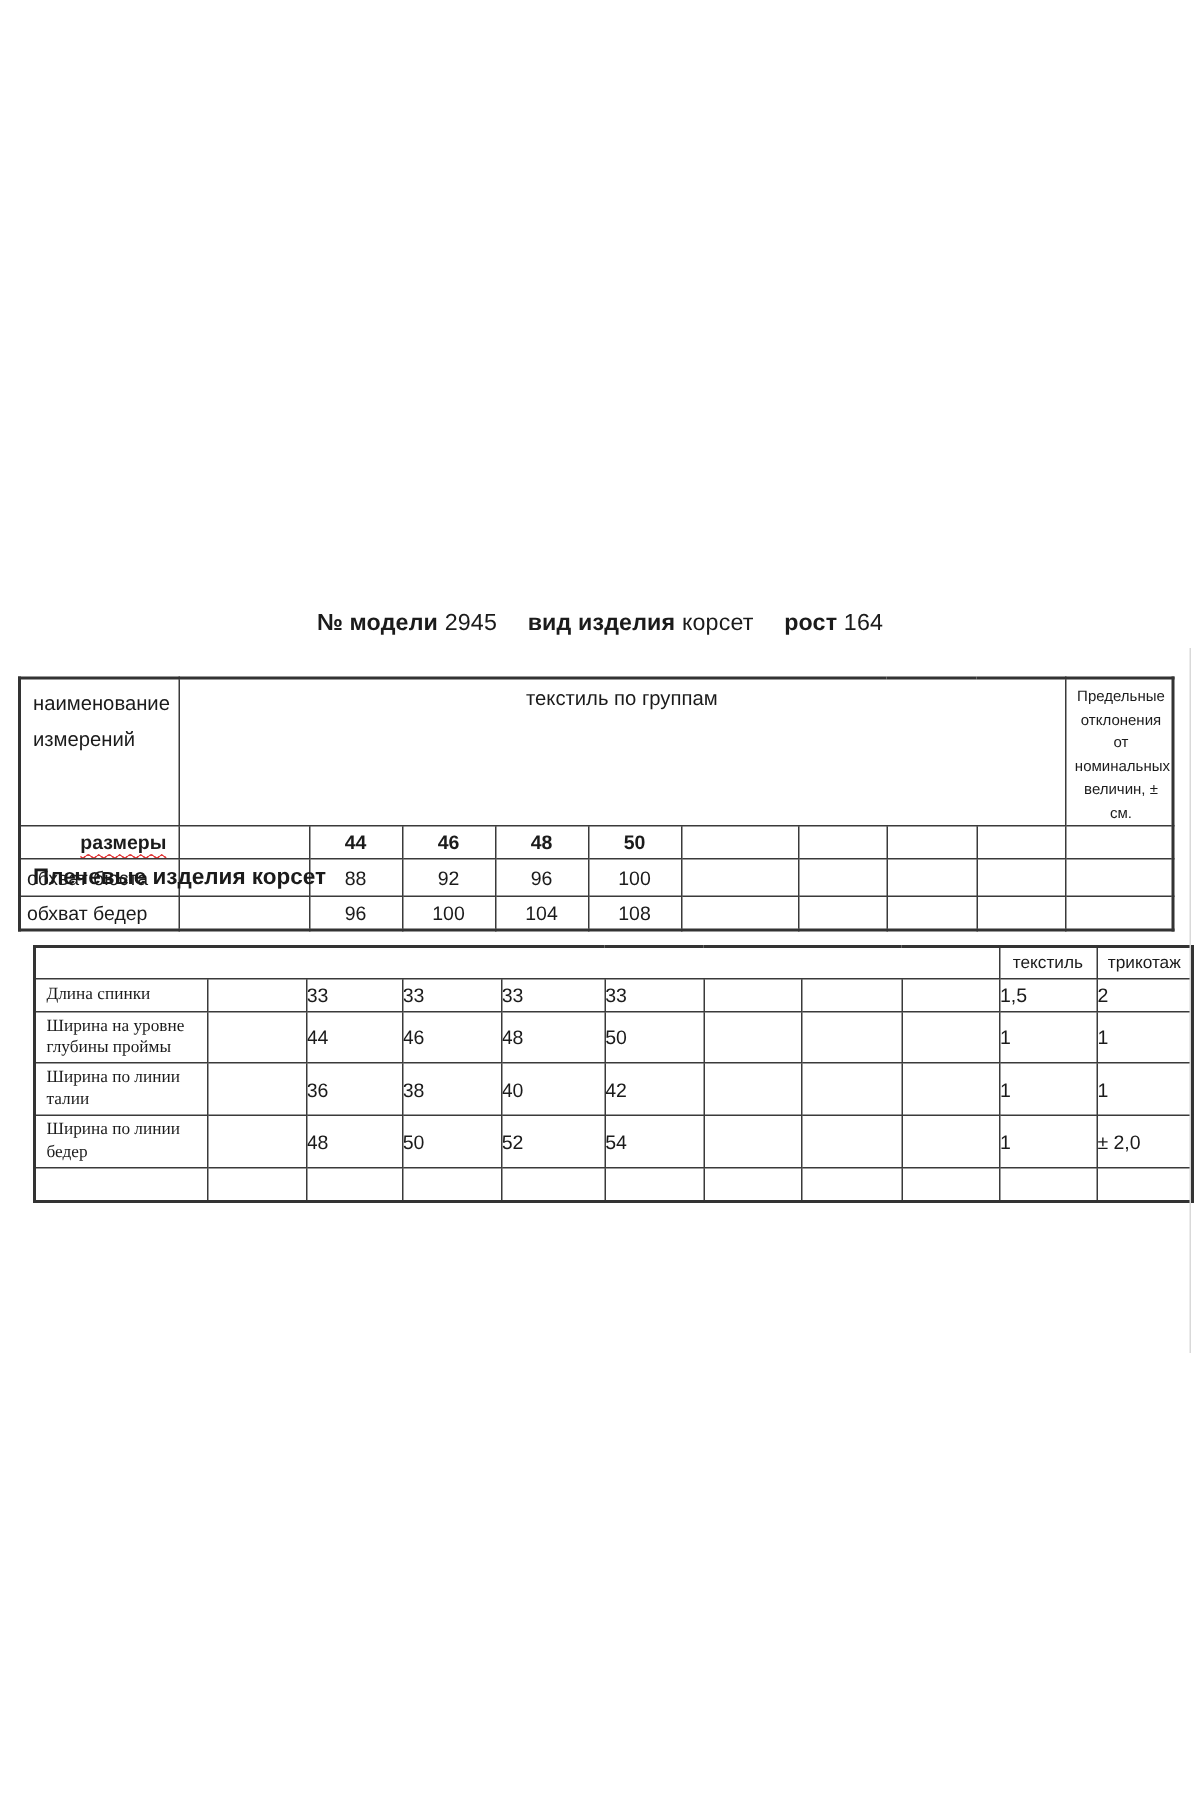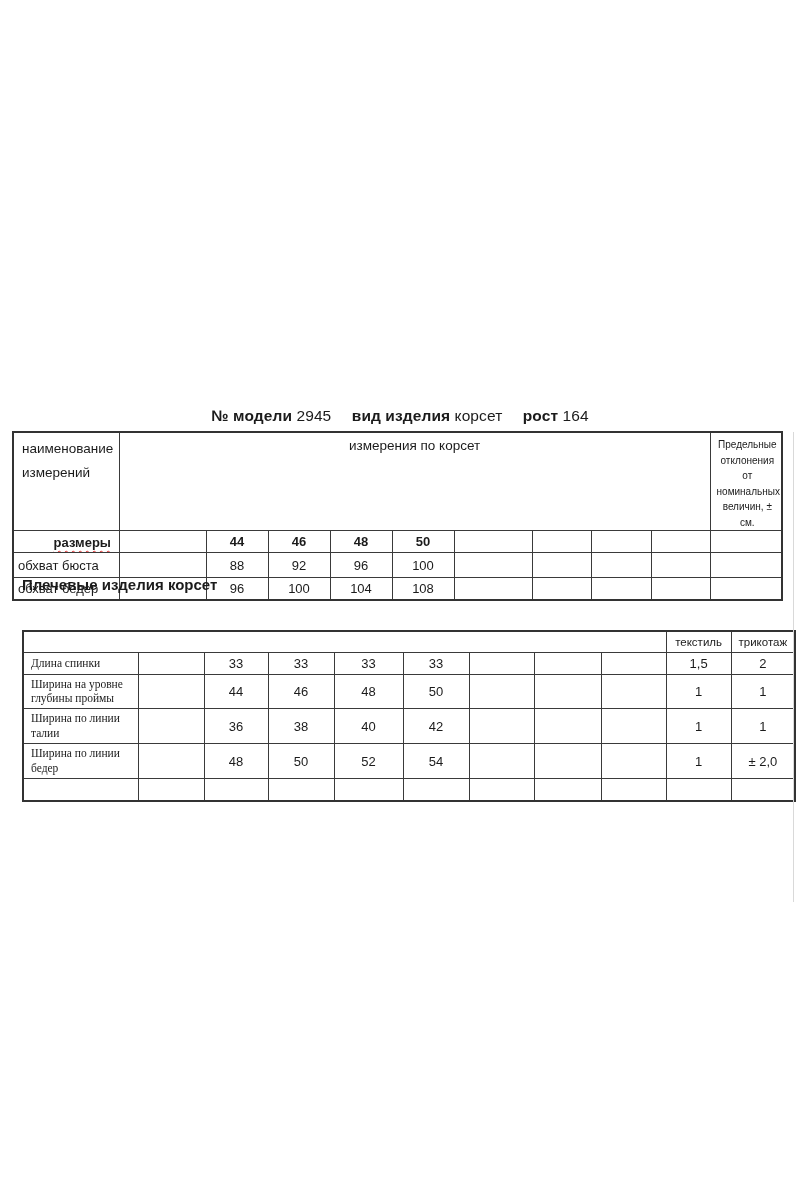--- a/index.html
+++ b/index.html
@@ -12,21 +12,21 @@
   
   .title-line { position:absolute; top:407px; left:0; width:800px; text-align:center;
     font-size:15.5px; letter-spacing:.1px; }
   .title-line .b { font-weight:700; }
   .title-line .v { margin-right:16px; }
   .title-line .v:last-child { margin-right:0; }
 
   
   table { border-collapse:collapse; table-layout:fixed; }
   td { border:1px solid #3a3a3a; padding:0; overflow:hidden; vertical-align:middle; }
-  .t1 { position:absolute; top:431px; left:12px; width:769px; border:2px solid #333; }
+  .t1 { position:absolute; top:451px; left:12px; width:769px; border:2px solid #333; }
   .t2 { position:absolute; top:630px; left:22px; width:772px; border:2px solid #333; }
 
   .r-h77 { height:77px; }
   .r-h25 { height:25px; }
   .r-h22 { height:22px; }
   .r-h30 { height:30px;padding-left:11px; }
   .r-h21 { height:21px;margin-left:40px; }
 
   .h-name { vertical-align:top; padding:4px 4px 0 8px; font-size:13.5px; line-height:1.8; }
   .h-groups { vertical-align:top; padding-top:5px; text-align:center; font-size:13.5px; }
@@ -37,21 +37,21 @@
   .bold { font-weight:700; }
   .ctr { text-align:center;padding-left:32px; }
 
   .wavy { text-decoration-line:underline; text-decoration-style:wavy; text-decoration-color:#e03030;
     text-decoration-thickness:1px; text-underline-offset:3px; }
 
   .section-title { position:absolute; top:576px; left:22px; font-size:15px; font-weight:700; }
 
   .lbl2 { font-size:11.5px; line-height:1.3; text-align:left; padding:2px 4px 2px 7px;font-family:Liberation Serif, serif; }
   .h2col { font-size:11.5px; text-align:center; }
-  .num2 { font-size:13px; text-align:center; }
+  .num2 { font-size:13px; }
 
   .page-edge { position:absolute; left:793px; top:432px; width:1px; height:470px; background:#d9d9d9; }
 </style>
 </head>
 <body>
 
 <div class="page">
 
   <div class="title-line">
     <span class="b">№ модели</span>
@@ -72,21 +72,21 @@
         <col style="width:62px">
         <col style="width:78px">
         <col style="width:59px">
       <col style="width:60px">
         <col style="width:59px">
         <col style="width:72px">
     </colgroup>
     <tbody>
         <tr class="r-h77">
       <td class="h-name">наименование измерений</td>
-      <td class="h-groups" colspan="9">измерения по корсет</td>
+      <td class="h-groups" colspan="9">текстиль по группам</td>
       <td class="h-tol">Предельные отклонения от номинальных величин, ± см.</td>
     </tr>
     <tr class="r-h22">
       <td class="ctr"><span class="bold wavy" style="font-size:13px">размеры</span></td>
       <td></td>
       <td class="num bold">44</td>
       <td class="num bold">46</td>
       <td class="num bold">48</td>
       <td class="num bold">50</td>
       <td></td>

